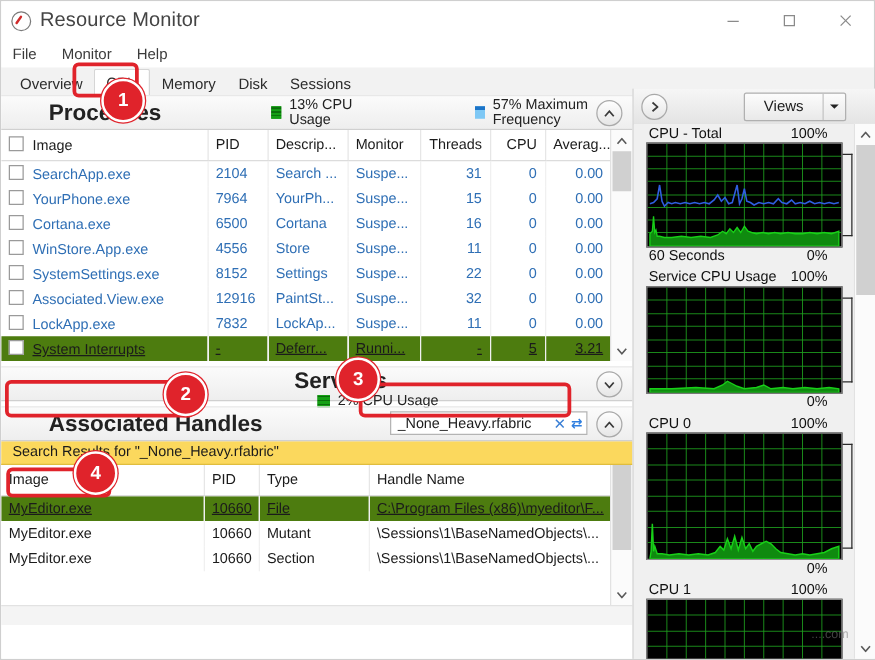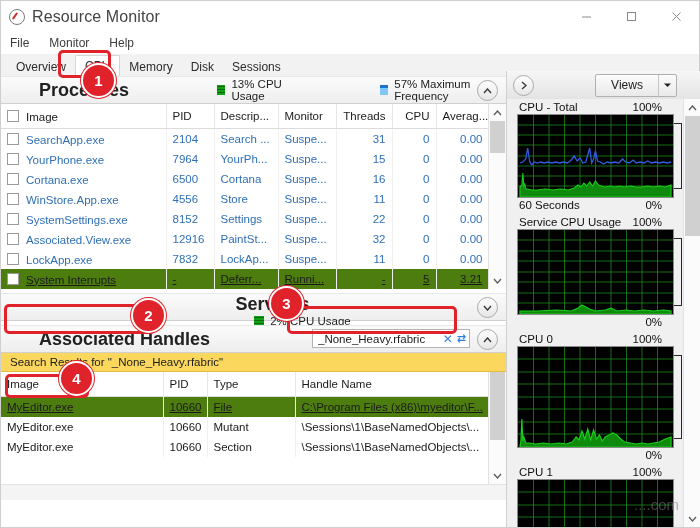--- a/index.html
+++ b/index.html
@@ -106,21 +106,21 @@
   .bracket{position:absolute;right:0px;top:8px;bottom:8px;width:7px;
            border:1px solid #2a2a2a;border-left:0;}
   .rp-scroll{position:absolute;right:0;top:28px;bottom:0;width:17px;background:#fbfbfb;
              border-left:1px solid #e2e2e2;}
 
   
   .anno-rect{position:absolute;border:3px solid #e0232b;border-radius:5px;pointer-events:none;}
   .anno-badge{position:absolute;width:31px;height:31px;border-radius:50%;background:#e0232b;
     color:#fff;font-weight:bold;font-size:15px;display:flex;align-items:center;justify-content:center;
     border:2px solid #fff;box-shadow:0 0 0 1px #e0232b;}
-  .watermark{position:absolute;right:22px;bottom:14px;font-size:15px;color:#7a7a7a;opacity:.55;}
+  .watermark{position:absolute;right:22px;bottom:14px;font-size:10px;color:#7a7a7a;opacity:.55;}
 </style>
 </head>
 <body>
 
 <div id="app">
 
   <div class="titlebar">
     <div class="tb-icon"></div>
     <div class="tb-title">Resource Monitor</div>
     <div class="tb-spacer"></div>

